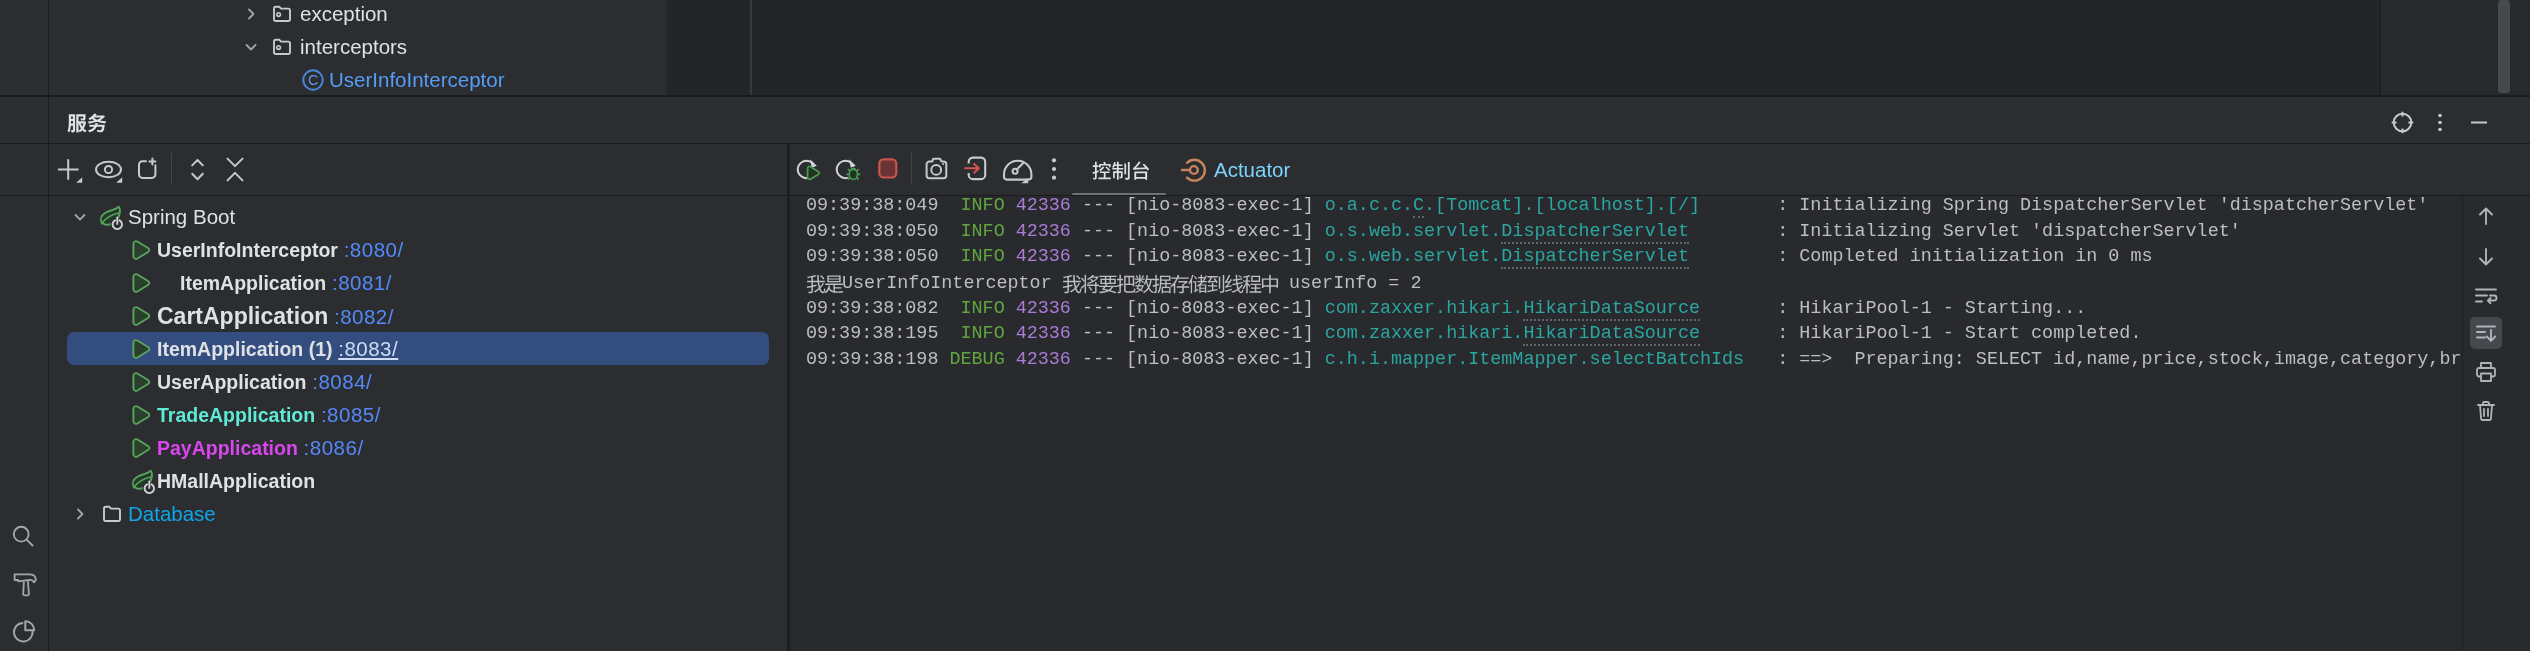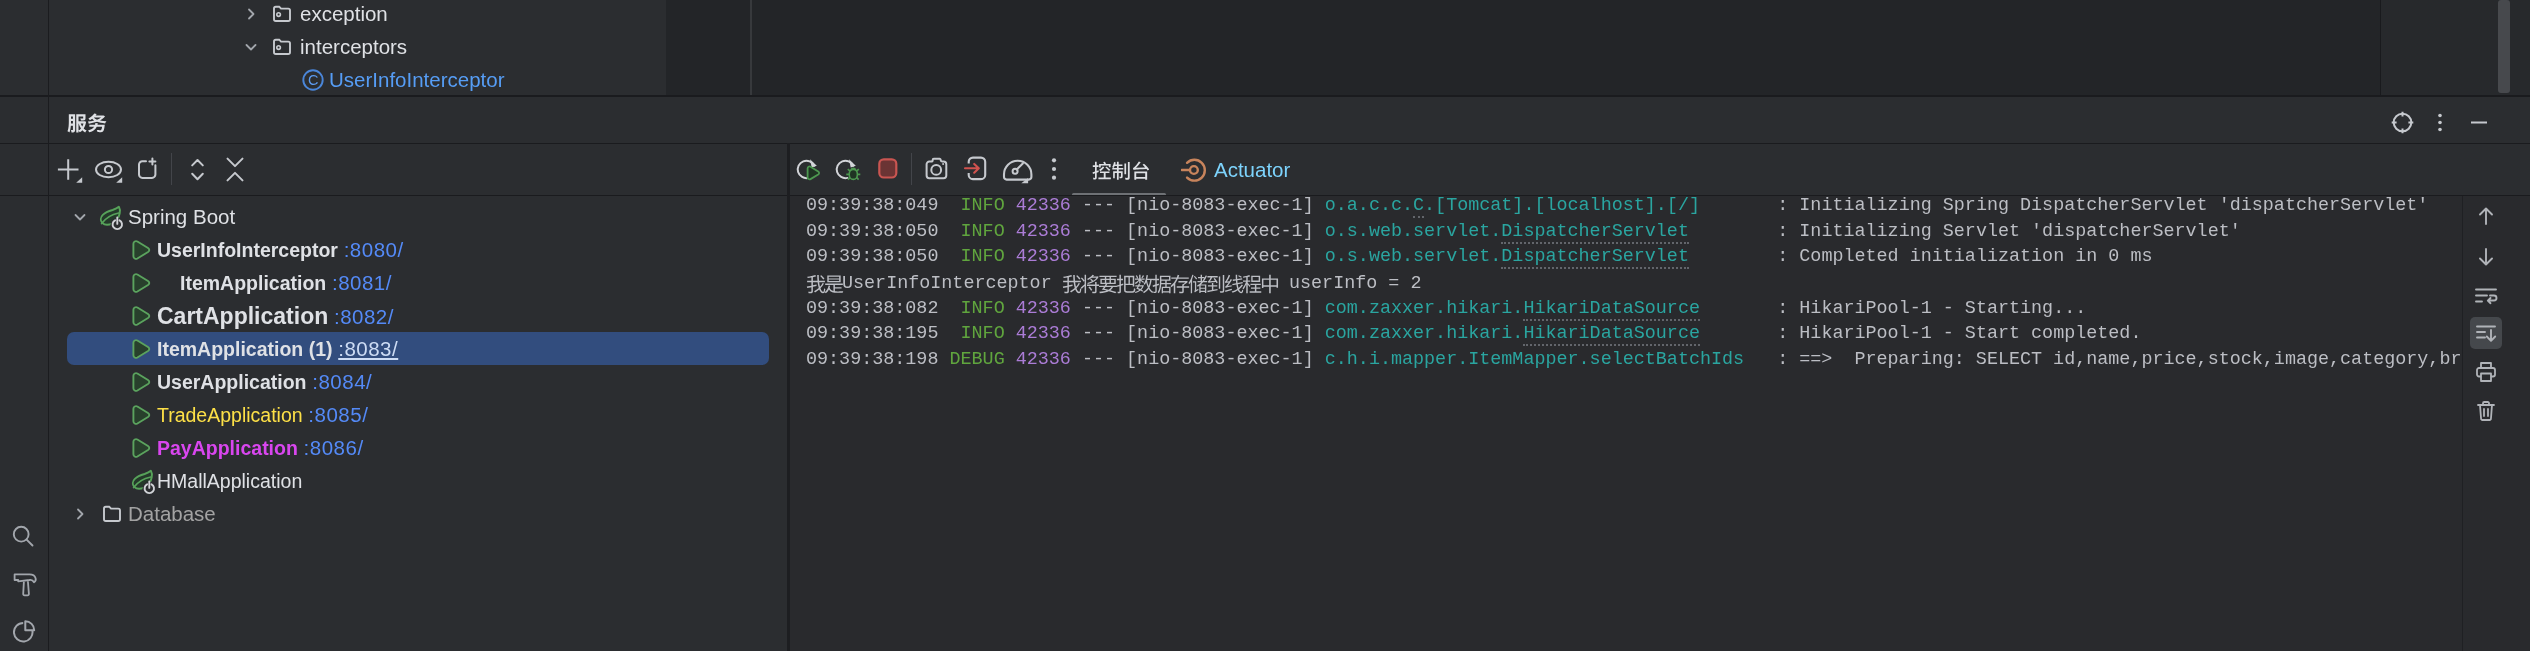--- a/index.html
+++ b/index.html
@@ -162,40 +162,40 @@
     <path d="M3.4 4.8 C3.4 2.7 5.6 1.5 7.4 2.5 L18.0 9.0 C19.7 10.1 19.7 11.9 18.0 13.0 L7.4 19.5 C5.6 20.5 3.4 19.3 3.4 17.2 Z" fill="#28402c" stroke="#5ba35e" stroke-width="1.9"></path>
   </svg>
 <div style="position:absolute;left:157px;top:349px;transform:translateY(-50%);font-family:'Liberation Sans',sans-serif;font-size:20.5px;font-weight:400;color:#dfe1e5;letter-spacing:0px;white-space:nowrap;"><span style="font-weight:700;color:#dfe1e5;font-size:19.5px">ItemApplication (1)</span> <span style="color:#cddcf4;text-decoration:underline;;letter-spacing:0.5px">:8083/</span></div>
 <svg style="position:absolute;left:130px;top:371px;" width="22" height="22" viewBox="0 0 22 22" fill="none">
     <path d="M3.4 4.8 C3.4 2.7 5.6 1.5 7.4 2.5 L18.0 9.0 C19.7 10.1 19.7 11.9 18.0 13.0 L7.4 19.5 C5.6 20.5 3.4 19.3 3.4 17.2 Z" fill="#28402c" stroke="#5ba35e" stroke-width="1.9"></path>
   </svg>
 <div style="position:absolute;left:157px;top:382px;transform:translateY(-50%);font-family:'Liberation Sans',sans-serif;font-size:20.5px;font-weight:400;color:#dfe1e5;letter-spacing:0px;white-space:nowrap;"><span style="font-weight:700;color:#dfe1e5;font-size:19.5px">UserApplication</span> <span style="color:#548af7;;letter-spacing:0.5px">:8084/</span></div>
 <svg style="position:absolute;left:130px;top:404px;" width="22" height="22" viewBox="0 0 22 22" fill="none">
     <path d="M3.4 4.8 C3.4 2.7 5.6 1.5 7.4 2.5 L18.0 9.0 C19.7 10.1 19.7 11.9 18.0 13.0 L7.4 19.5 C5.6 20.5 3.4 19.3 3.4 17.2 Z" fill="#28402c" stroke="#5ba35e" stroke-width="1.9"></path>
   </svg>
-<div style="position:absolute;left:157px;top:415px;transform:translateY(-50%);font-family:'Liberation Sans',sans-serif;font-size:20.5px;font-weight:400;color:#dfe1e5;letter-spacing:0px;white-space:nowrap;"><span style="font-weight:400;color:#fde047;font-size:19.5px">TradeApplication</span> <span style="color:#548af7;;letter-spacing:0.5px">:8085/</span></div>
+<div style="position:absolute;left:157px;top:415px;transform:translateY(-50%);font-family:'Liberation Sans',sans-serif;font-size:20.5px;font-weight:400;color:#dfe1e5;letter-spacing:0px;white-space:nowrap;"><span style="font-weight:700;color:#5eead4;font-size:19.5px">TradeApplication</span> <span style="color:#548af7;;letter-spacing:0.5px">:8085/</span></div>
 <svg style="position:absolute;left:130px;top:437px;" width="22" height="22" viewBox="0 0 22 22" fill="none">
     <path d="M3.4 4.8 C3.4 2.7 5.6 1.5 7.4 2.5 L18.0 9.0 C19.7 10.1 19.7 11.9 18.0 13.0 L7.4 19.5 C5.6 20.5 3.4 19.3 3.4 17.2 Z" fill="#28402c" stroke="#5ba35e" stroke-width="1.9"></path>
   </svg>
 <div style="position:absolute;left:157px;top:448px;transform:translateY(-50%);font-family:'Liberation Sans',sans-serif;font-size:20.5px;font-weight:400;color:#dfe1e5;letter-spacing:0px;white-space:nowrap;"><span style="font-weight:700;color:#d946ef;font-size:19.5px">PayApplication</span> <span style="color:#548af7;;letter-spacing:0.5px">:8086/</span></div>
 <svg style="position:absolute;left:131px;top:469px;" width="27" height="27" viewBox="0 0 27 27" fill="none">
     <path d="M19.9 1.8 C20.8 3.4 21.2 5.6 20.7 8.2 C19.9 12.6 17.6 16.4 13.4 18.4 C9.6 20.2 5.4 20.0 3.2 17.8 C1.2 15.7 1.4 12.3 3.8 9.9 C6.6 7.1 10.4 5.9 13.6 5.0 C16.2 4.2 18.4 3.2 19.9 1.8 Z" fill="#24392a" stroke="#57a25a" stroke-width="1.9" stroke-linejoin="round"></path>
     <path d="M2.6 18.6 C6.4 13.2 12.0 9.6 19.8 8.0" stroke="#57a25a" stroke-width="1.7" stroke-linecap="round"></path>
     <circle cx="18.3" cy="19.3" r="6.7" fill="#2b2d30"></circle>
     <path d="M16.1 15.3 A4.7 4.7 0 1 0 20.5 15.3" stroke="#d0d2d6" stroke-width="1.9" stroke-linecap="round"></path>
     <path d="M18.3 12.4 V18.9" stroke="#d0d2d6" stroke-width="1.9" stroke-linecap="round"></path>
   </svg>
-<div style="position:absolute;left:157px;top:481px;transform:translateY(-50%);font-family:'Liberation Sans',sans-serif;font-size:19.5px;font-weight:400;color:#dfe1e5;letter-spacing:0px;white-space:nowrap;">HMallApplication</div>
+<div style="position:absolute;left:157px;top:481px;transform:translateY(-50%);font-family:'Liberation Sans',sans-serif;font-size:19.5px;font-weight:700;color:#dfe1e5;letter-spacing:0px;white-space:nowrap;">HMallApplication</div>
 <svg style="position:absolute;left:72px;top:506px;" width="16" height="16" viewBox="0 0 16 16" fill="none">
     <path d="M6 3.5 L10.5 8 L6 12.5" stroke="#a2a6ac" stroke-width="1.8" stroke-linecap="round" stroke-linejoin="round"></path>
   </svg>
 <svg style="position:absolute;left:101px;top:503px;" width="22" height="22" viewBox="0 0 22 22" fill="none">
     <path d="M3 5.5 A1.8 1.8 0 0 1 4.8 3.7 H8.2 L10 5.6 H17.2 A1.8 1.8 0 0 1 19 7.4 V16.2 A1.8 1.8 0 0 1 17.2 18 H4.8 A1.8 1.8 0 0 1 3 16.2 Z" stroke="#c6c9ce" stroke-width="1.9"></path>
   </svg>
-<div style="position:absolute;left:128px;top:514px;transform:translateY(-50%);font-family:'Liberation Sans',sans-serif;font-size:20.5px;font-weight:400;color:#a3a3a3;letter-spacing:0px;white-space:nowrap;">Database</div>
+<div style="position:absolute;left:128px;top:514px;transform:translateY(-50%);font-family:'Liberation Sans',sans-serif;font-size:20.5px;font-weight:400;color:#0ea5e9;letter-spacing:0px;white-space:nowrap;">Database</div>
 <div style="position:absolute;left:790px;top:193px;width:1672px;height:240px;overflow:hidden;">
     <style>.cl{font-family:"Liberation Mono",monospace;font-size:18.4px;line-height:25.65px;white-space:pre;}</style>
     <div style="padding-left:16px">
       <div class="cl"><span style="color:#bcbec4">09:39:38:049 </span><span style="color:#60a53e"> INFO</span><span style="color:#ab7cd6"> 42336</span><span style="color:#bcbec4"> --- [nio-8083-exec-1] </span><span style="color:#2aa5a0">o.a.c.c.<span style="border-bottom:2px dotted #62656b">C</span>.[Tomcat].[localhost].[/]</span><span style="color:#bcbec4">       : Initializing Spring DispatcherServlet 'dispatcherServlet'</span></div>
       <div class="cl"><span style="color:#bcbec4">09:39:38:050 </span><span style="color:#60a53e"> INFO</span><span style="color:#ab7cd6"> 42336</span><span style="color:#bcbec4"> --- [nio-8083-exec-1] </span><span style="color:#2aa5a0">o.s.web.servlet.<span style="border-bottom:2px dotted #62656b">DispatcherServlet</span></span><span style="color:#bcbec4">        : Initializing Servlet 'dispatcherServlet'</span></div>
       <div class="cl"><span style="color:#bcbec4">09:39:38:050 </span><span style="color:#60a53e"> INFO</span><span style="color:#ab7cd6"> 42336</span><span style="color:#bcbec4"> --- [nio-8083-exec-1] </span><span style="color:#2aa5a0">o.s.web.servlet.<span style="border-bottom:2px dotted #62656b">DispatcherServlet</span></span><span style="color:#bcbec4">        : Completed initialization in 0 ms</span></div>
       <div class="cl">&nbsp;</div>
       <div class="cl"><span style="color:#bcbec4">09:39:38:082 </span><span style="color:#60a53e"> INFO</span><span style="color:#ab7cd6"> 42336</span><span style="color:#bcbec4"> --- [nio-8083-exec-1] </span><span style="color:#2aa5a0">com.zaxxer.hikari.<span style="border-bottom:2px dotted #62656b">HikariDataSource</span></span><span style="color:#bcbec4">       : HikariPool-1 - Starting...</span></div>
       <div class="cl"><span style="color:#bcbec4">09:39:38:195 </span><span style="color:#60a53e"> INFO</span><span style="color:#ab7cd6"> 42336</span><span style="color:#bcbec4"> --- [nio-8083-exec-1] </span><span style="color:#2aa5a0">com.zaxxer.hikari.<span style="border-bottom:2px dotted #62656b">HikariDataSource</span></span><span style="color:#bcbec4">       : HikariPool-1 - Start completed.</span></div>
       <div class="cl"><span style="color:#bcbec4">09:39:38:198 </span><span style="color:#60a53e">DEBUG</span><span style="color:#ab7cd6"> 42336</span><span style="color:#bcbec4"> --- [nio-8083-exec-1] </span><span style="color:#2aa5a0">c.h.i.mapper.ItemMapper.selectBatchIds</span><span style="color:#bcbec4">   : ==&gt;  Preparing: SELECT id,name,price,stock,image,category,brand,spec,sold,comment_count,isAD,status</span></div>

